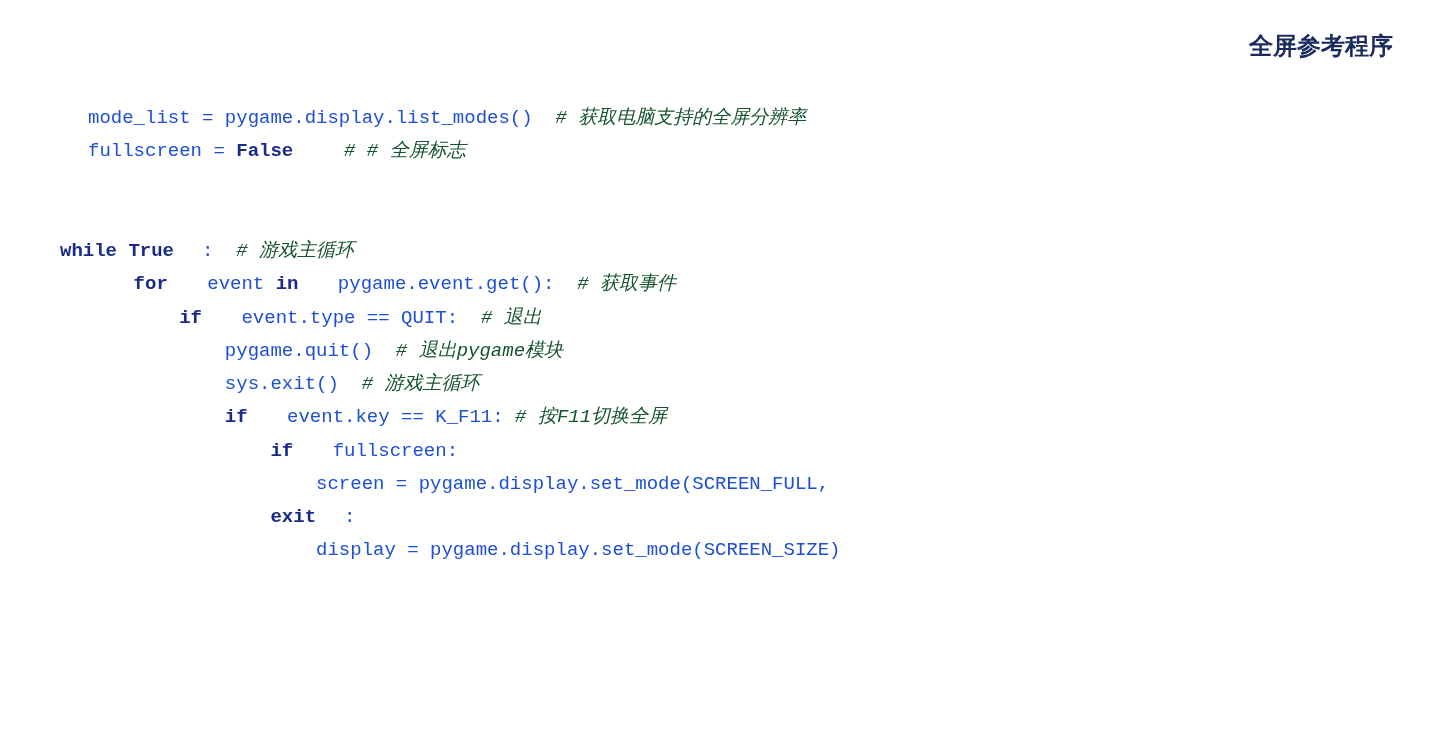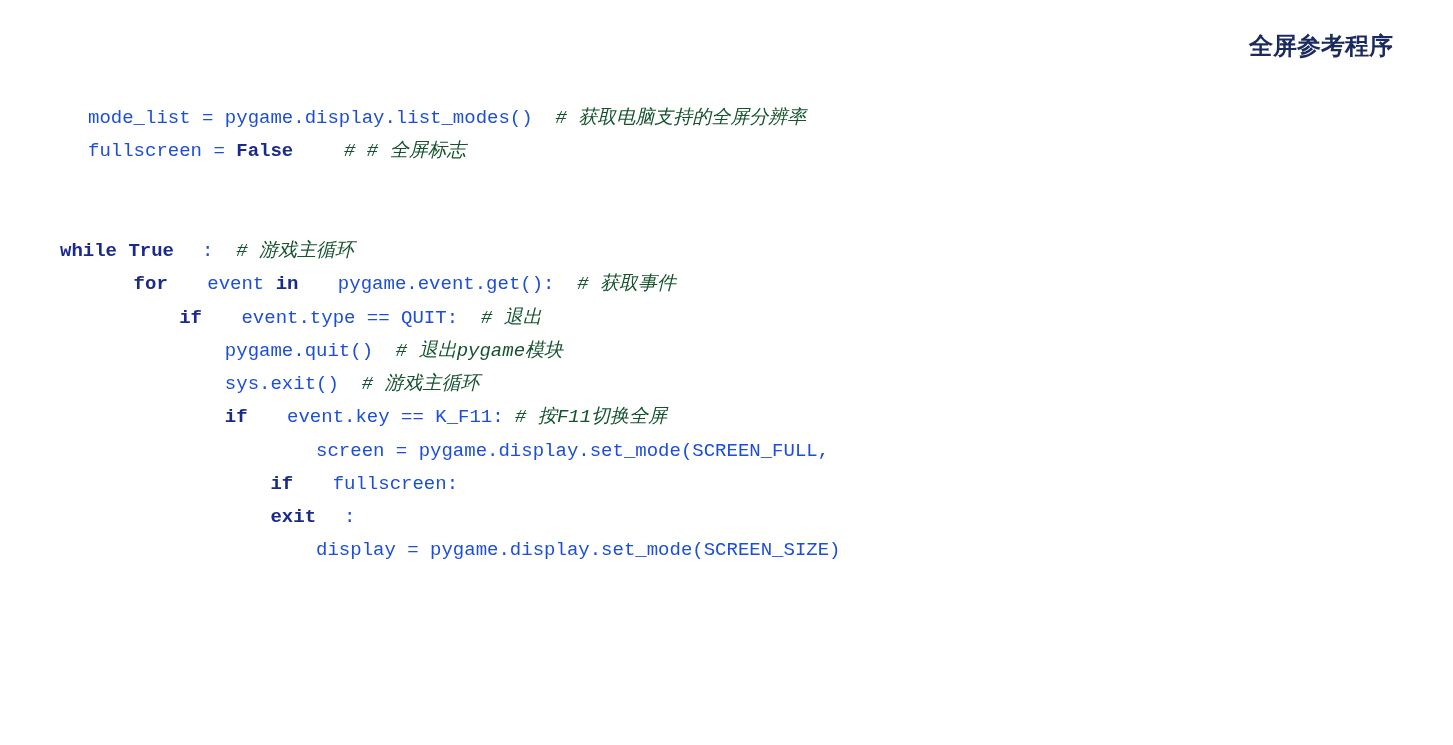--- a/index.html
+++ b/index.html
@@ -81,23 +81,23 @@
     <span class="code-line"><span class="normal">        </span><span class="kw">if</span><span class="normal"> event.type == QUIT:  </span><span class="comment"># 退出</span></span>
 
     <span class="code-line"><span class="normal">            pygame.quit()  </span><span class="comment"># 退出pygame模块</span></span>
 
     <span class="code-line"><span class="normal">            sys.exit()  </span><span class="comment"># 游戏主循环</span></span>
 
 
     <span class="code-line"><span class="normal">            </span><span class="kw">if</span><span class="normal"> event.key == K_F11: </span><span class="comment"># 按F11切换全屏</span></span>
 
 
+    <span class="code-line"><span class="normal">                </span><span class="kw">if</span><span class="normal"> fullscreen:</span></span>
+
     <span class="code-line"><span class="normal">                    screen = pygame.display.set_mode(SCREEN_FULL,</span></span>
-
-    <span class="code-line"><span class="normal">                </span><span class="kw">if</span><span class="normal"> fullscreen:</span></span>
 
 
     <span class="code-line"><span class="normal">                </span><span class="kw">exit</span><span class="normal">:</span></span>
 
     <span class="code-line"><span class="normal">                    display = pygame.display.set_mode(SCREEN_SIZE)</span></span>
 
   </div>
 </div>
 
 </body></html>

